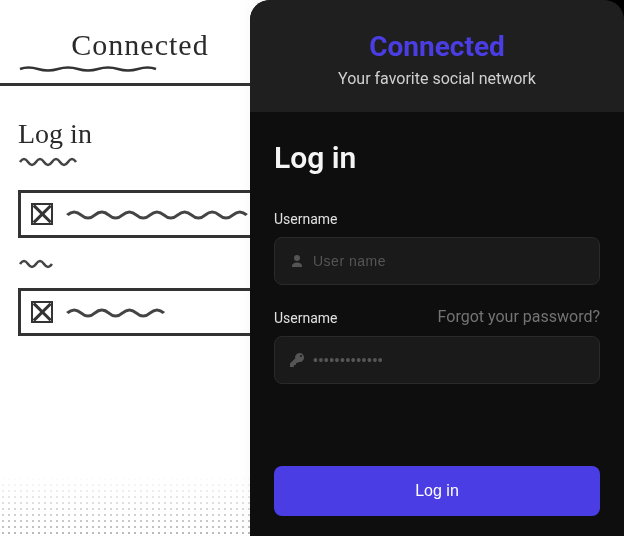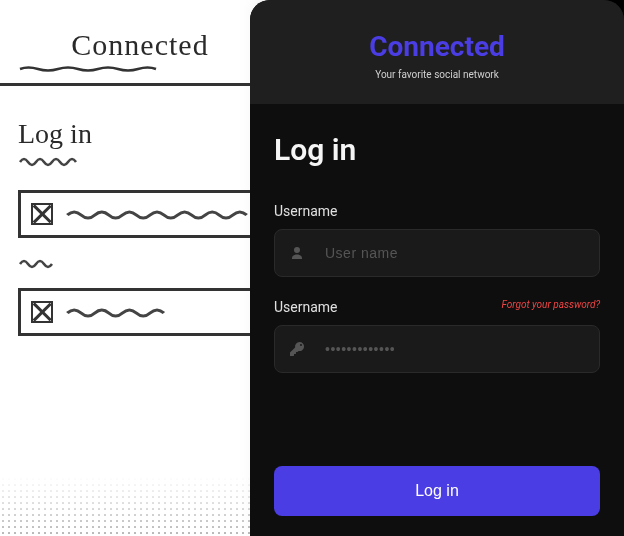--- a/index.html
+++ b/index.html
@@ -139,63 +139,62 @@
       text-align: center;
     }
     .app-brand {
       color: #4a3de3;
       font-size: 28px;
       font-weight: 700;
       margin-bottom: 6px;
     }
     .app-tagline {
       color: #d0d0d0;
-      font-size: 10px;
+      font-size: 16px;
     }
     .app-body {
       padding: 28px 24px 20px;
       flex: 1;
       display: flex;
       flex-direction: column;
     }
     .app-heading {
       color: #f5f5f5;
       font-size: 30px;
       font-weight: 600;
       margin-bottom: 36px;
     }
     .field-group {
       margin-bottom: 22px;
     }
     .field-label-row {
       display: flex;
       justify-content: space-between;
-      align-items: flex-start;
+      align-items: flex-end;
       margin-bottom: 10px;
     }
     .field-label {
       color: #e0e0e0;
       font-size: 14px;
     }
     .forgot-link {
-      color: #ef4444;
-      font-size: 10px;
+      color: #737373;
+      font-size: 16px;
       text-decoration: none;
       cursor: pointer;
-      font-style: italic;
     }
     .input-wrap {
       background: #1a1a1a;
       border: 1px solid #2a2a2a;
       border-radius: 8px;
       height: 48px;
       display: flex;
       align-items: center;
       padding: 0 14px;
-      gap: 20px;
+      gap: 8px;
     }
     .input-icon {
       width: 16px;
       height: 16px;
       flex-shrink: 0;
       color: #555;
     }
     .input-field {
       flex: 1;
       background: transparent;

